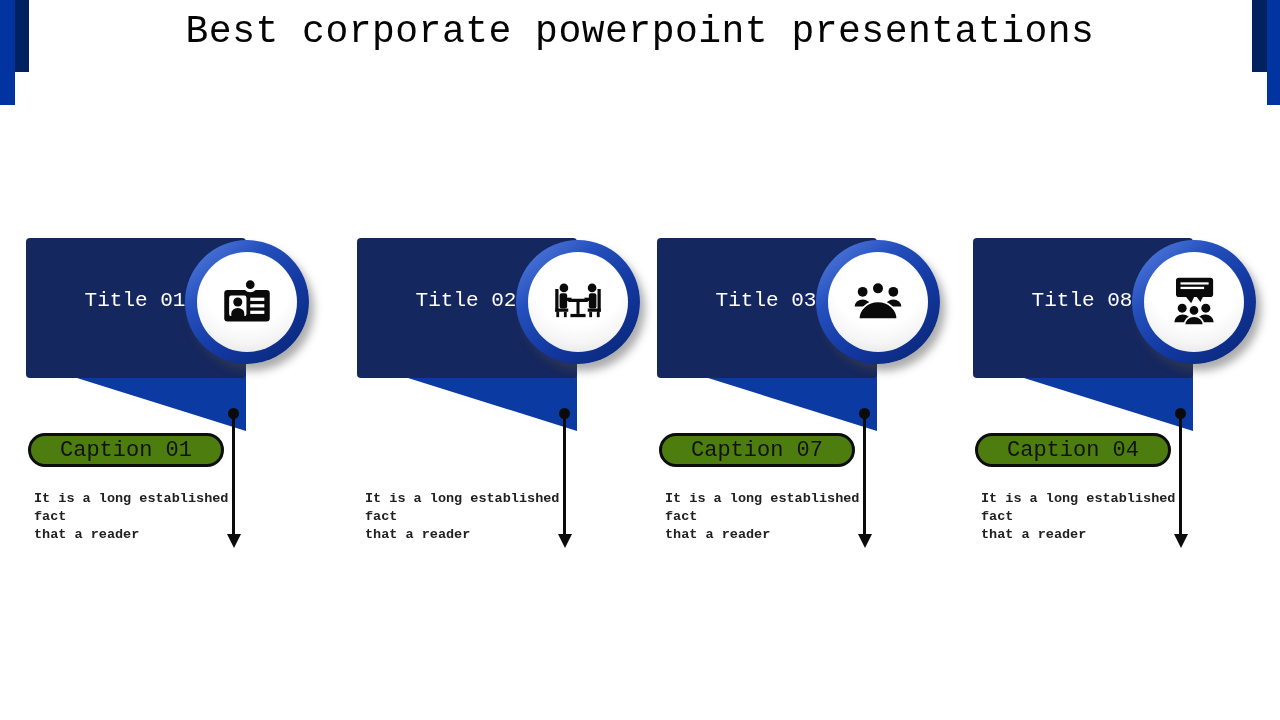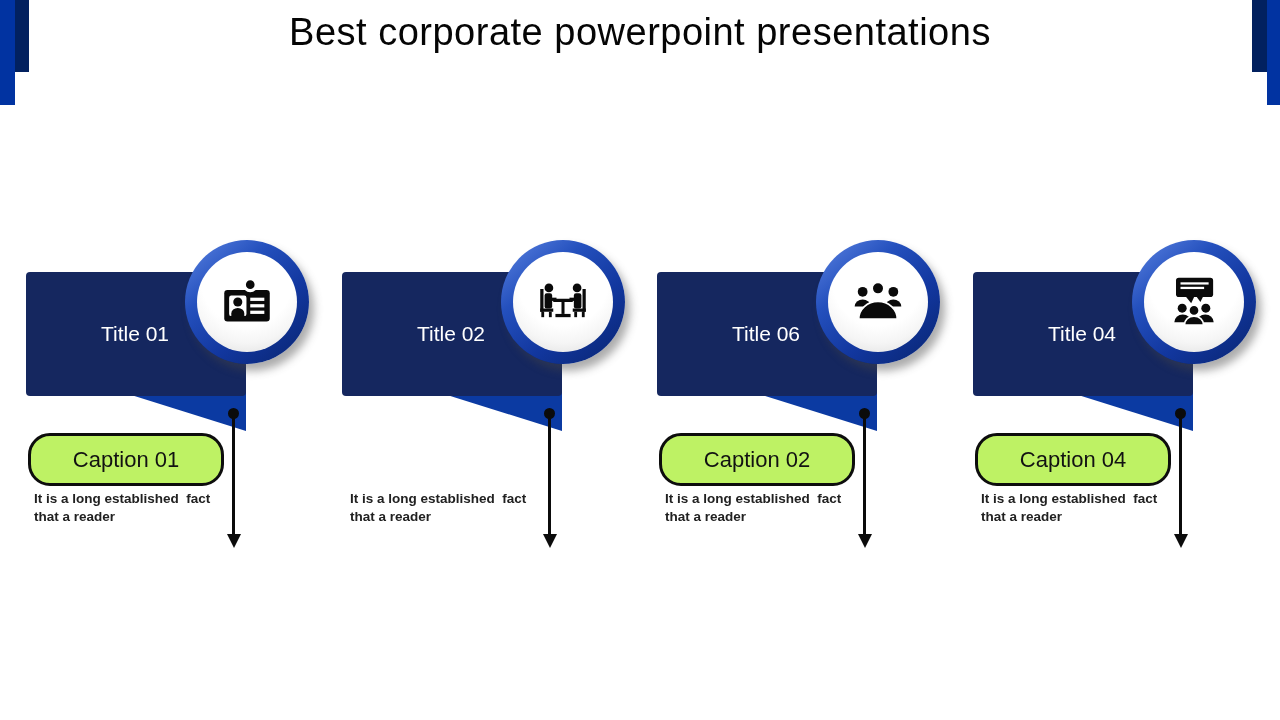--- a/index.html
+++ b/index.html
@@ -1,20 +1,20 @@
 <!DOCTYPE html>
 <html style="--slide_background: #ffffff; --bar_outer: #0133A1; --bar_inner: #02215F; --band_navy: #15275F; --ribbon_blue: #0B3AA2; --ring_blue: #1B44AE; --title_text: #FFFFFF; --arrow_black: #0B0B0B; --icon_black: #0A0A0A;"><head>
 <meta charset="utf-8">
 <style>
   * { margin:0; padding:0; box-sizing:border-box; }
   html,body { background:#ffffff; }
   .canvas {
     position:relative; width:1280px; height:720px; overflow:hidden;
     background: var(--slide_background, #ffffff);
-    font-family:Liberation Sans, sans-serif;
+    font-family:Liberation Mono, monospace;
     padding-left:43px;
   }
 
   
   .bar { position:absolute; top:0; }
   .bar.outer-left  { left:0;  width:15px; height:105px; background:var(--bar_outer); }
   .bar.inner-left  { left:15px; width:14px; height:72px; background:var(--bar_inner); }
   .bar.inner-right { right:13px; width:15px; height:72px; background:var(--bar_inner); }
   .bar.outer-right { right:0; width:13px; height:105px; background:var(--bar_outer); }
 
@@ -26,22 +26,22 @@
 
   .block { position:absolute; top:238px; width:220px; height:320px; }
 
   .ribbon {
     position:absolute; left:0; top:124px; width:220px; height:69px;
     background:var(--ribbon_blue);
     -webkit-clip-path:polygon(100% 0, 100% 100%, 0 0);
     clip-path:polygon(100% 0, 100% 100%, 0 0);
   }
   .band {
-    position:absolute; left:0; top:0; width:220px; height:124px;
-    background:var(--band_navy); border-radius:4px;margin-top:34px;
+    position:absolute; left:0; top:0; width:220px; height:140px;
+    background:var(--band_navy); border-radius:4px;
   }
   .band-title {
     position:absolute; left:20px; top:0; width:178px; height:124px;
     display:flex; align-items:center; justify-content:center;
     color:var(--title_text); font-size:21px; white-space:nowrap;
   }
 
   .badge {
     position:absolute; left:159px; top:2px; width:124px; height:124px;
     border-radius:50%;
@@ -64,22 +64,22 @@
     position:absolute; left:206px; top:175px; width:3px; height:122px;
     background:var(--arrow_black); z-index:3;
   }
   .arrowhead {
     position:absolute; left:200.5px; top:296px; width:0; height:0; z-index:3;
     border-left:7px solid transparent; border-right:7px solid transparent;
     border-top:14px solid var(--arrow_black);
   }
 
   .pill {
-    position:absolute; left:2px; top:195px; width:196px; height:53px;
-    background:#bef264; border:3px solid #0d0d0d; border-radius:22px;
+    position:absolute; left:2px; top:195px; width:196px; height:34px;
+    background:#4d7c0f; border:3px solid #0d0d0d; border-radius:22px;
     display:flex; align-items:center; justify-content:center;
     font-size:22px; color:#121212; z-index:5;
   }
   .body-text {
     position:absolute; left:8px; top:252px; width:204px;
     font-size:13.5px; font-weight:700; line-height:18px;
     color:#212121; white-space:pre-wrap;
   }
 </style>
 </head>
@@ -116,21 +116,21 @@
         </svg>
       </div>
     </div>
     <div class="pill">
       <span>Caption 01</span>
     </div>
     <div class="body-text">It is a long established  fact
 that a reader</div>
   </div>
 
-  <div class="block" style="left:342px">
+  <div class="block" style="left:357px">
     <div class="ribbon"></div>
     <div class="band">
       <div class="band-title">Title 02</div>
     </div>
     <div class="dot"></div>
     <div class="line"></div>
     <div class="arrowhead"></div>
     <div class="badge">
       <div class="badge-inner">
         <svg width="54" height="52" viewBox="0 0 48 48" fill="#0a0a0a">
@@ -154,48 +154,48 @@
         </svg>
       </div>
     </div>
     <div class="body-text">It is a long established  fact
 that a reader</div>
   </div>
 
   <div class="block" style="left:657px">
     <div class="ribbon"></div>
     <div class="band">
-      <div class="band-title">Title 06</div>
+      <div class="band-title">Title 03</div>
     </div>
     <div class="dot"></div>
     <div class="line"></div>
     <div class="arrowhead"></div>
     <div class="badge">
       <div class="badge-inner">
         <svg width="56" height="50" viewBox="0 0 48 44" fill="#0a0a0a">
           <circle cx="10.5" cy="13" r="4.3"></circle>
           <circle cx="37.5" cy="13" r="4.3"></circle>
           <path d="M3.5 26 a7 6.2 0 0 1 14 0 Z"></path>
           <path d="M30.5 26 a7 6.2 0 0 1 14 0 Z"></path>
           <circle cx="24" cy="10" r="5.2" stroke="#ffffff" stroke-width="1.6"></circle>
           <path d="M7 37 a17 15.5 0 0 1 34 0 Z" stroke="#ffffff" stroke-width="1.6"></path>
         </svg>
       </div>
     </div>
     <div class="pill">
-      <span>Caption 02</span>
+      <span>Caption 07</span>
     </div>
     <div class="body-text">It is a long established  fact
 that a reader</div>
   </div>
 
   <div class="block" style="left:973px">
     <div class="ribbon"></div>
     <div class="band">
-      <div class="band-title">Title 04</div>
+      <div class="band-title">Title 08</div>
     </div>
     <div class="dot"></div>
     <div class="line"></div>
     <div class="arrowhead"></div>
     <div class="badge">
       <div class="badge-inner">
         <svg width="54" height="52" viewBox="0 0 48 46" fill="#0a0a0a">
           <rect x="8" y="1.5" width="33" height="17" rx="2.5"></rect>
           <rect x="12" y="5.5" width="25" height="2" fill="#ffffff"></rect>
           <rect x="12" y="9.5" width="21" height="2" fill="#ffffff"></rect>

